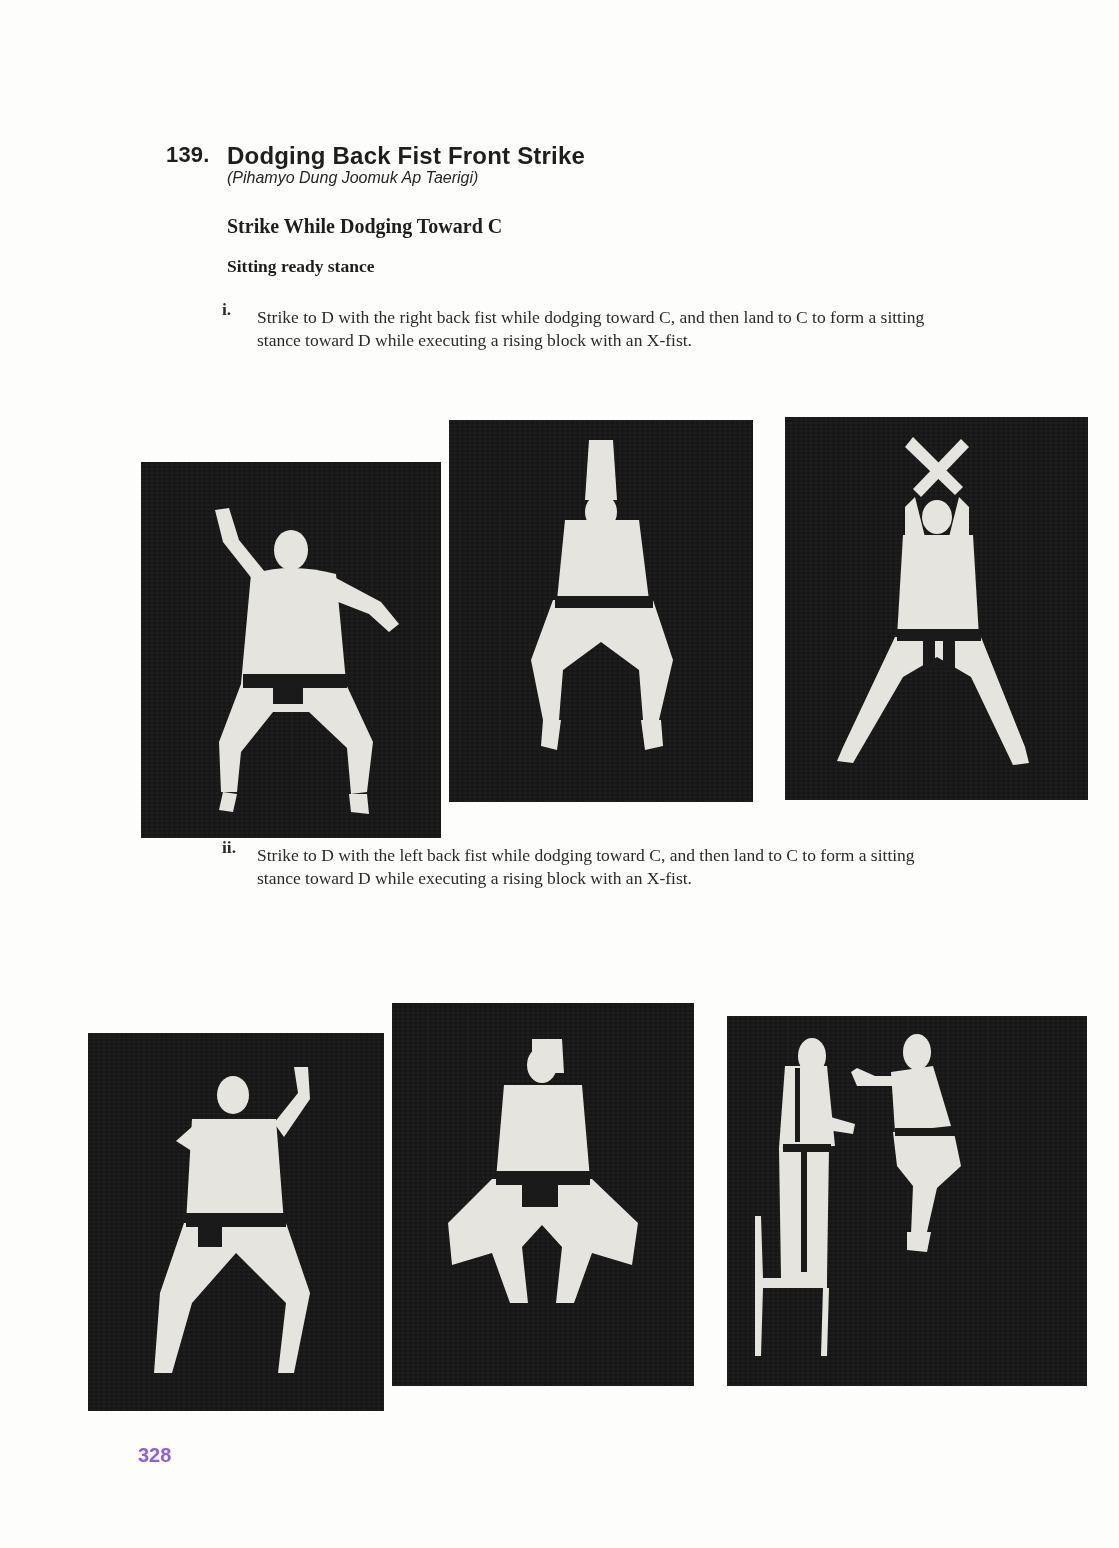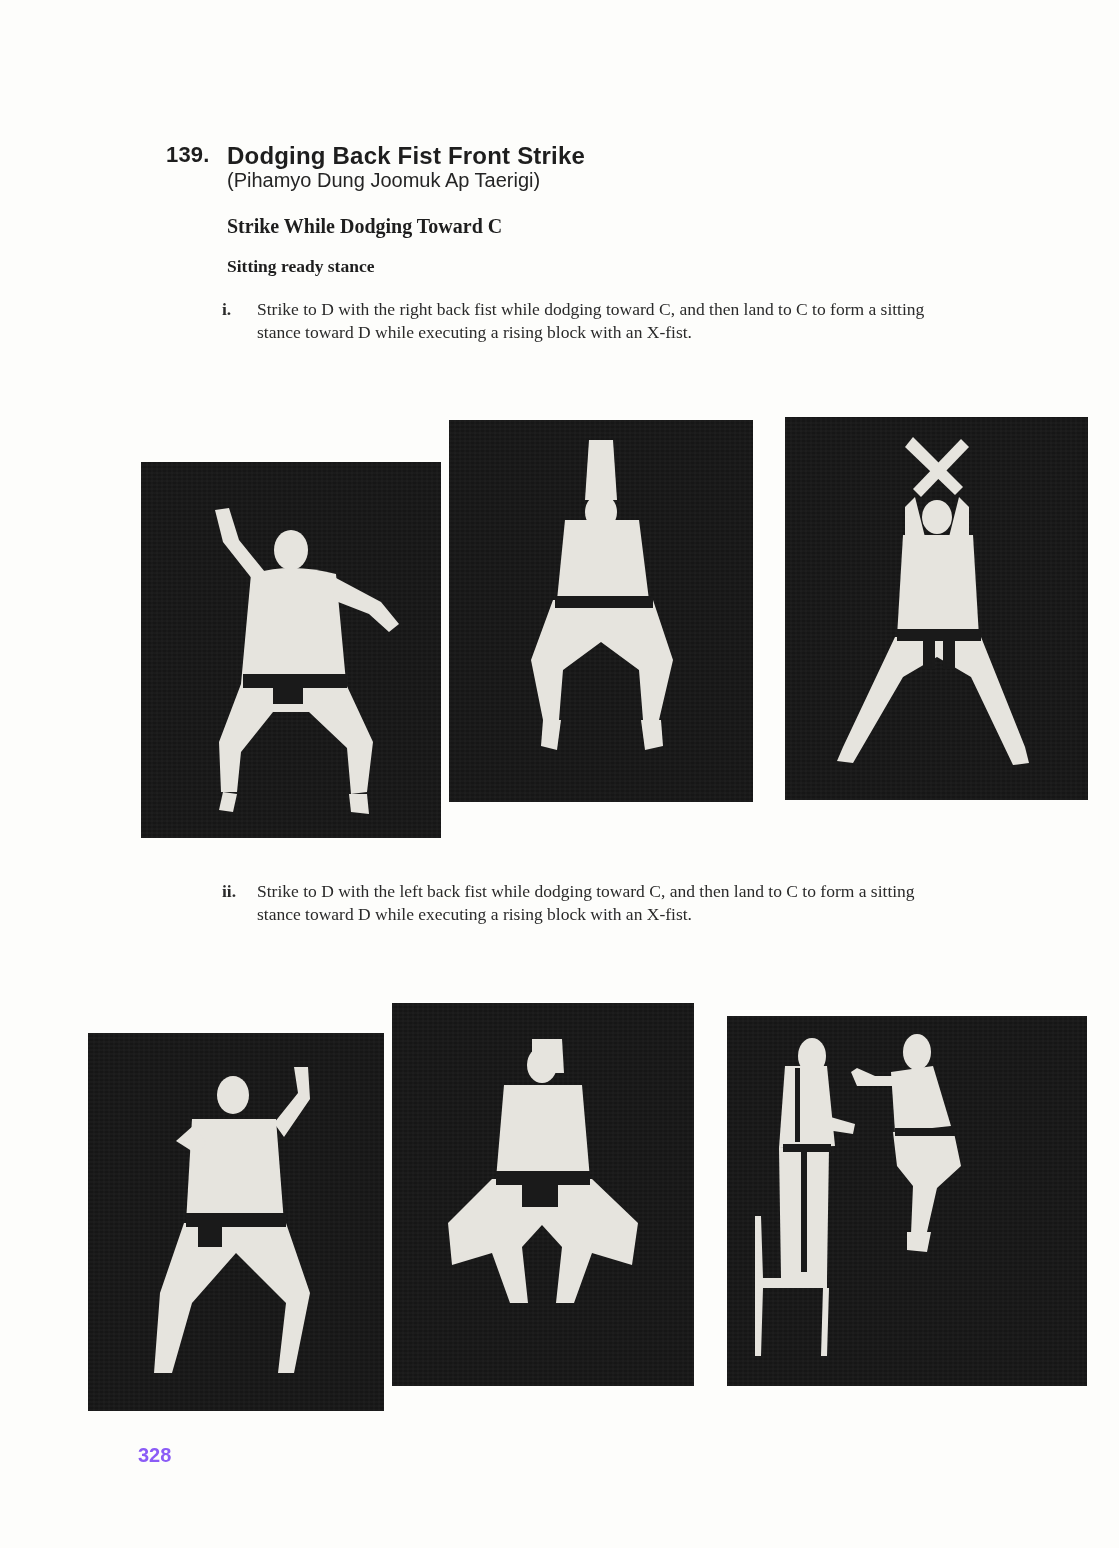--- a/index.html
+++ b/index.html
@@ -13,42 +13,42 @@
     font-family: "Liberation Sans", sans-serif; font-weight: bold;
     font-size: 22px; letter-spacing: 0.2px; color: #1e1e1e;
   }
   .heading-title {
     left: 227px; top: 142px;
     font-family: "Liberation Sans", sans-serif; font-weight: bold;
     font-size: 24px; letter-spacing: 0.2px; color: #1e1e1e; white-space: nowrap;
   }
   .heading-sub {
     left: 227px; top: 169px;
-    font-family: "Liberation Sans", sans-serif; 
-    font-size: 20px; color: #252525; white-space: nowrap;
+    font-family: "Liberation Sans", sans-serif; font-style: italic;
+    font-size: 16px; color: #252525; white-space: nowrap;
   }
   .section-title {
     left: 227px; top: 215px;
     font-family: "Liberation Serif", serif; font-weight: bold;
     font-size: 20px; color: #1e1e1e; white-space: nowrap; text-align: right;
   }
   .stance {
     left: 227px; top: 256px;
     font-family: "Liberation Serif", serif; font-weight: bold;
     font-size: 17.5px; color: #1e1e1e; white-space: nowrap;
   }
   .step {
     left: 222px; width: 735px;
     font-family: "Liberation Serif", serif; font-size: 17.5px;
     line-height: 23px; color: #2a2a2a;
   }
   .step .marker { position: absolute; left: 0; top: 0; font-weight: bold; }
-  .step .text { margin-left: 35px; display: block; }
+  .step .text { margin-left: 35px; display: block; margin-top: 8px; }
   .step-1 { top: 298px; }
-  .step-2 { top: 880px; }
+  .step-2 { top: 836px; }
   .photo {
     background: #161616;
     background-image:
       repeating-linear-gradient(0deg, rgba(255,255,255,0.018) 0 2px, transparent 2px 4px),
       repeating-linear-gradient(90deg, rgba(255,255,255,0.015) 0 2px, transparent 2px 5px);
     overflow: hidden;
   }
   .photo svg { width: 100%; height: 100%; display: block; }
   .page-number {
     left: 138px; top: 1444px;

